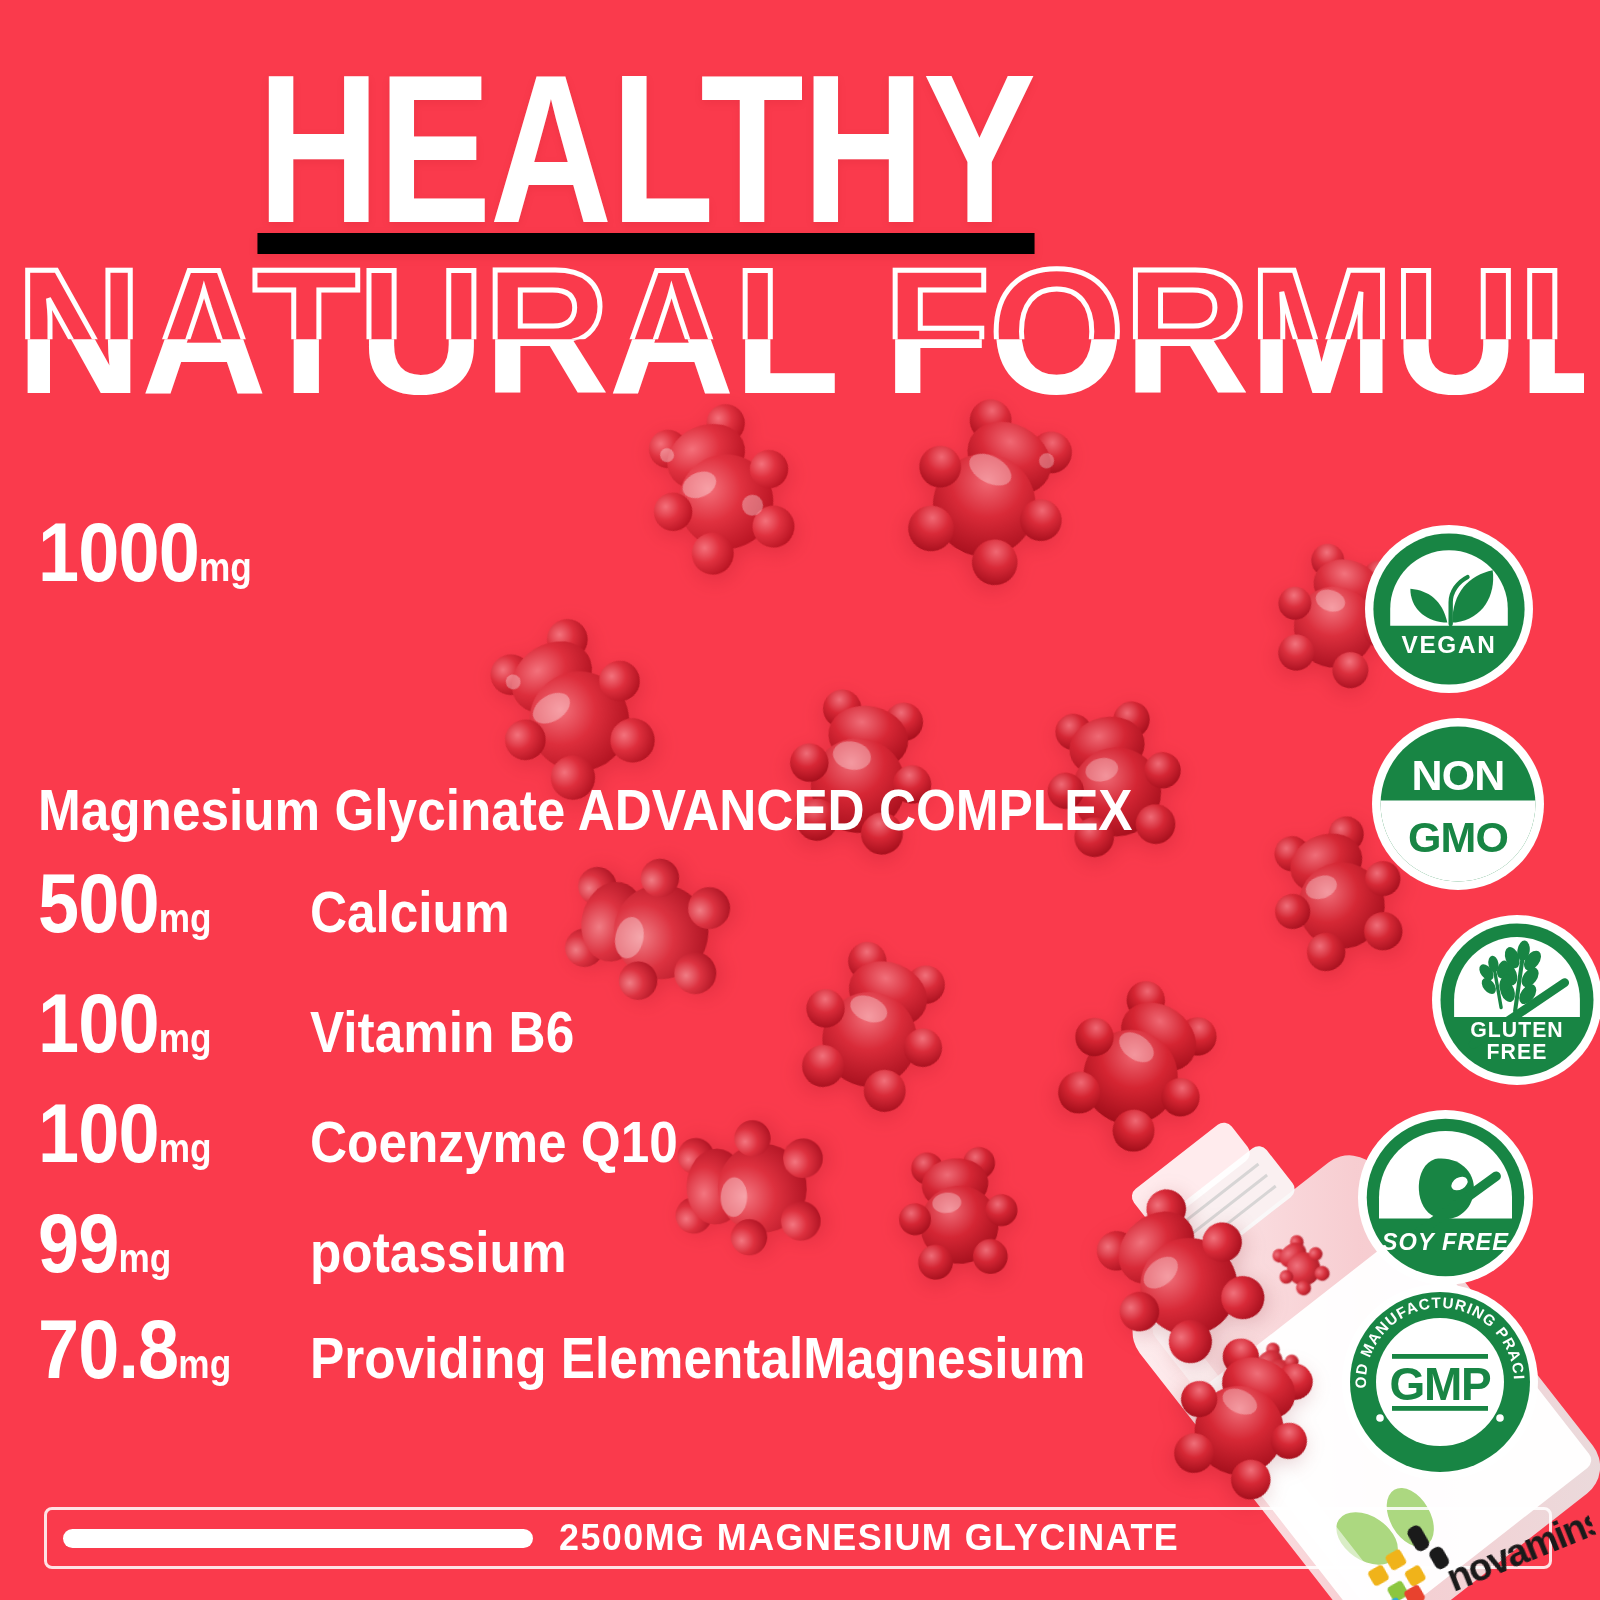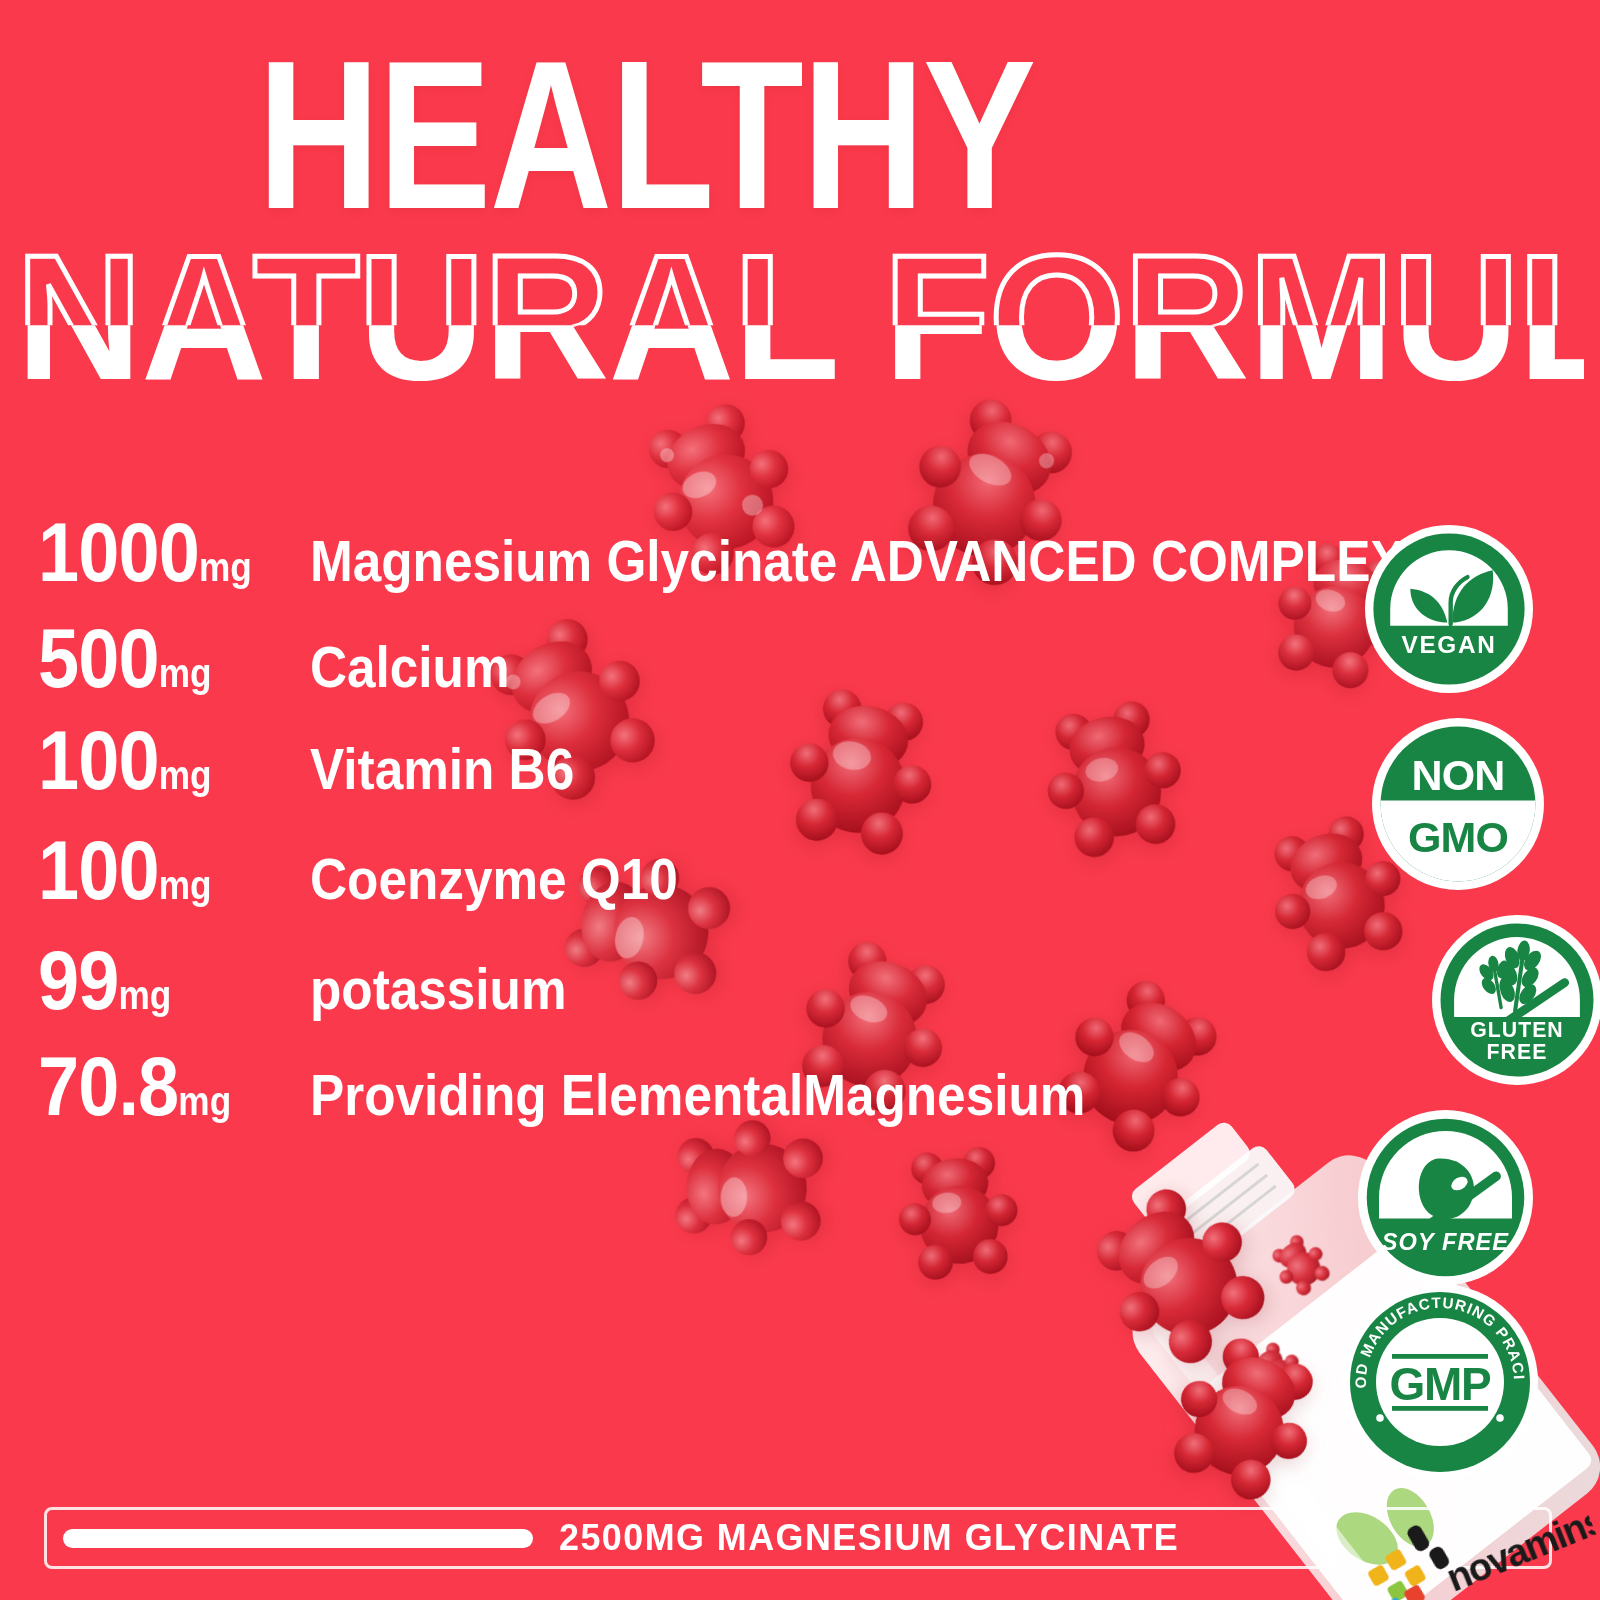--- a/index.html
+++ b/index.html
@@ -8,21 +8,21 @@
     font-family:"Liberation Sans", sans-serif;
     background:#FA3A4C;
   }
   #stage{position:relative;width:1600px;height:1600px;overflow:hidden;background:#FA3A4C;}
 
   
   .gummy{position:absolute;filter:drop-shadow(0 6px 10px rgba(120,0,10,.18));}
   .gummy svg{display:block;width:100%;height:100%;}
 
   
-  #headline-block{position:absolute;left:0;top:0;width:1292px;z-index:6;pointer-events:none;}
+  #headline-block{position:absolute;left:0;top:14px;width:1292px;z-index:6;pointer-events:none;text-decoration:underline;}
   #title-healthy{
     text-align:center;color:#ffffff;
     font-weight:700;font-size:212px;line-height:.88;
     letter-spacing:-2px;
     transform:scaleX(.80);transform-origin:50% 50%;
     margin-top:42px;
     font-family:"Liberation Sans", sans-serif;
     text-shadow:0 3px 10px rgba(150,0,15,.10);
   }
   
@@ -51,23 +51,23 @@
     flex:0 0 272px;color:#fff;font-weight:700;
     font-size:84px;line-height:1;letter-spacing:-1px;
     transform:scaleX(.88);transform-origin:0 50%;
     white-space:nowrap;
   }
   .ing-unit{font-size:40px;font-weight:700;letter-spacing:0;}
   .ing-label{
     color:#fff;font-weight:600;font-size:57px;line-height:1;
     white-space:nowrap;transform:scaleX(.90);transform-origin:0 50%;
   }
-  .ing-row.r1{margin-bottom:22px;}
+  .ing-row.r1{margin-bottom:22px;flex-direction:column;}
   .ing-row.r2{margin-bottom:6px;}
-  .ing-row.r3{margin-bottom:18px;}
+  .ing-row.r3{margin-bottom:36px;}
   .ing-row.r4{margin-bottom:26px;}
   .ing-row.r5{margin-bottom:26px;}
   .ing-row.r6{margin-bottom:22px;}
 
   
   .badge{position:absolute;z-index:9;border-radius:50%;
          background:#ffffff;box-shadow:0 0 0 0 rgba(0,0,0,0);}
   .badge svg{display:block;}
 
   

